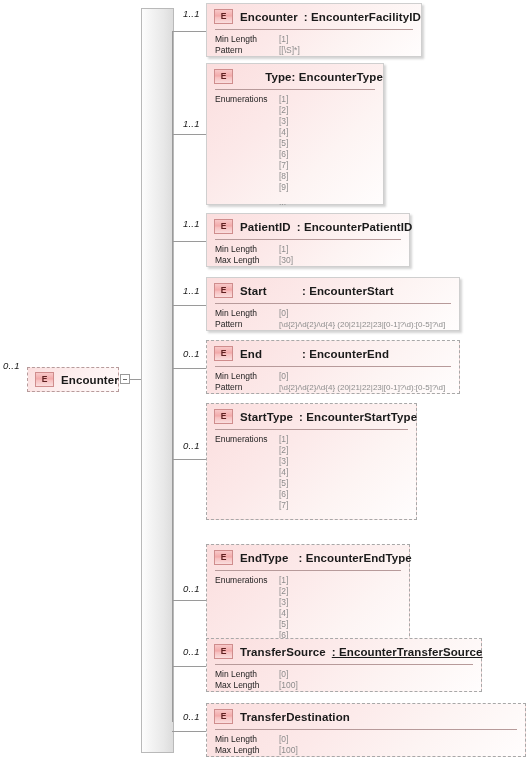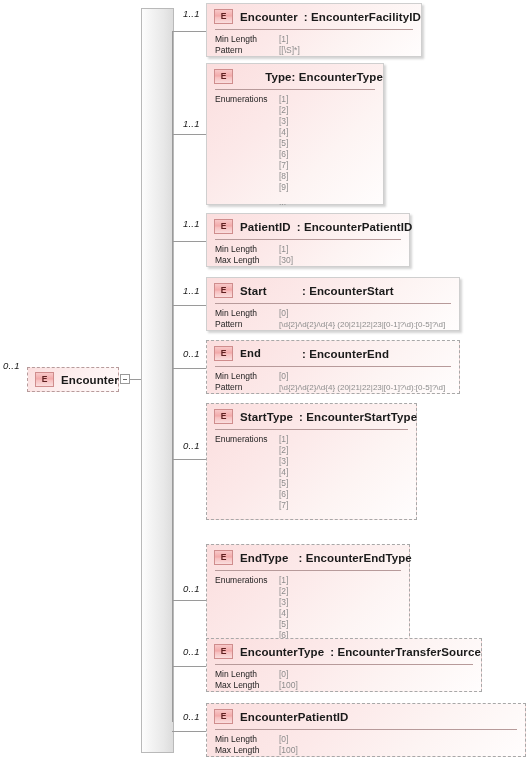--- a/index.html
+++ b/index.html
@@ -258,21 +258,21 @@
         <span class="facet-val" style="font-size:8px;">[\d{2}/\d{2}/\d{4} (20|21|22|23|[0-1]?\d):[0-5]?\d]</span>
       </div>
     </div>
   </div>
 
   <div class="card" style="left:183px;top:348px;">0..1</div>
   <div class="hline" style="left:172px;top:368px;width:34px;"></div>
   <div class="ebox dashed" style="left:206px;top:340px;width:254px;height:54px;">
     <div class="hdr">
       <div class="eicon">E</div>
-      <span class="ename namecol" style="width:62px;font-family:Liberation Mono, monospace;">End</span>
+      <span class="ename namecol" style="width:62px;">End</span>
       <span class="etype">: EncounterEnd</span>
     </div>
     <div class="sep"></div>
     <div class="facets">
       <div class="facet-row">
         <span class="facet-key">Min Length</span>
         <span class="facet-val">[0]</span>
       </div>
       <div class="facet-row">
         <span class="facet-key">Pattern</span>
@@ -329,42 +329,42 @@
         </span>
       </div>
     </div>
   </div>
 
   <div class="card" style="left:183px;top:646px;">0..1</div>
   <div class="hline" style="left:172px;top:666px;width:34px;"></div>
   <div class="ebox dashed" style="left:206px;top:638px;width:276px;height:54px;">
     <div class="hdr">
       <div class="eicon">E</div>
-      <span class="ename">EncounterType</span>
-      <span class="etype" style="margin-left:6px;">: EncounterTransferSource</span>
+      <span class="ename">TransferSource</span>
+      <span class="etype" style="margin-left:6px;text-decoration:underline;">: EncounterTransferSource</span>
     </div>
     <div class="sep"></div>
     <div class="facets">
       <div class="facet-row">
         <span class="facet-key">Min Length</span>
         <span class="facet-val">[0]</span>
       </div>
       <div class="facet-row">
         <span class="facet-key">Max Length</span>
         <span class="facet-val">[100]</span>
       </div>
     </div>
   </div>
 
   <div class="card" style="left:183px;top:711px;">0..1</div>
   <div class="hline" style="left:172px;top:731px;width:34px;"></div>
   <div class="ebox dashed" style="left:206px;top:703px;width:320px;height:54px;">
     <div class="hdr">
       <div class="eicon">E</div>
-      <span class="ename">EncounterPatientID</span>
+      <span class="ename">TransferDestination</span>
     </div>
     <div class="sep"></div>
     <div class="facets">
       <div class="facet-row">
         <span class="facet-key">Min Length</span>
         <span class="facet-val">[0]</span>
       </div>
       <div class="facet-row">
         <span class="facet-key">Max Length</span>
         <span class="facet-val">[100]</span>

